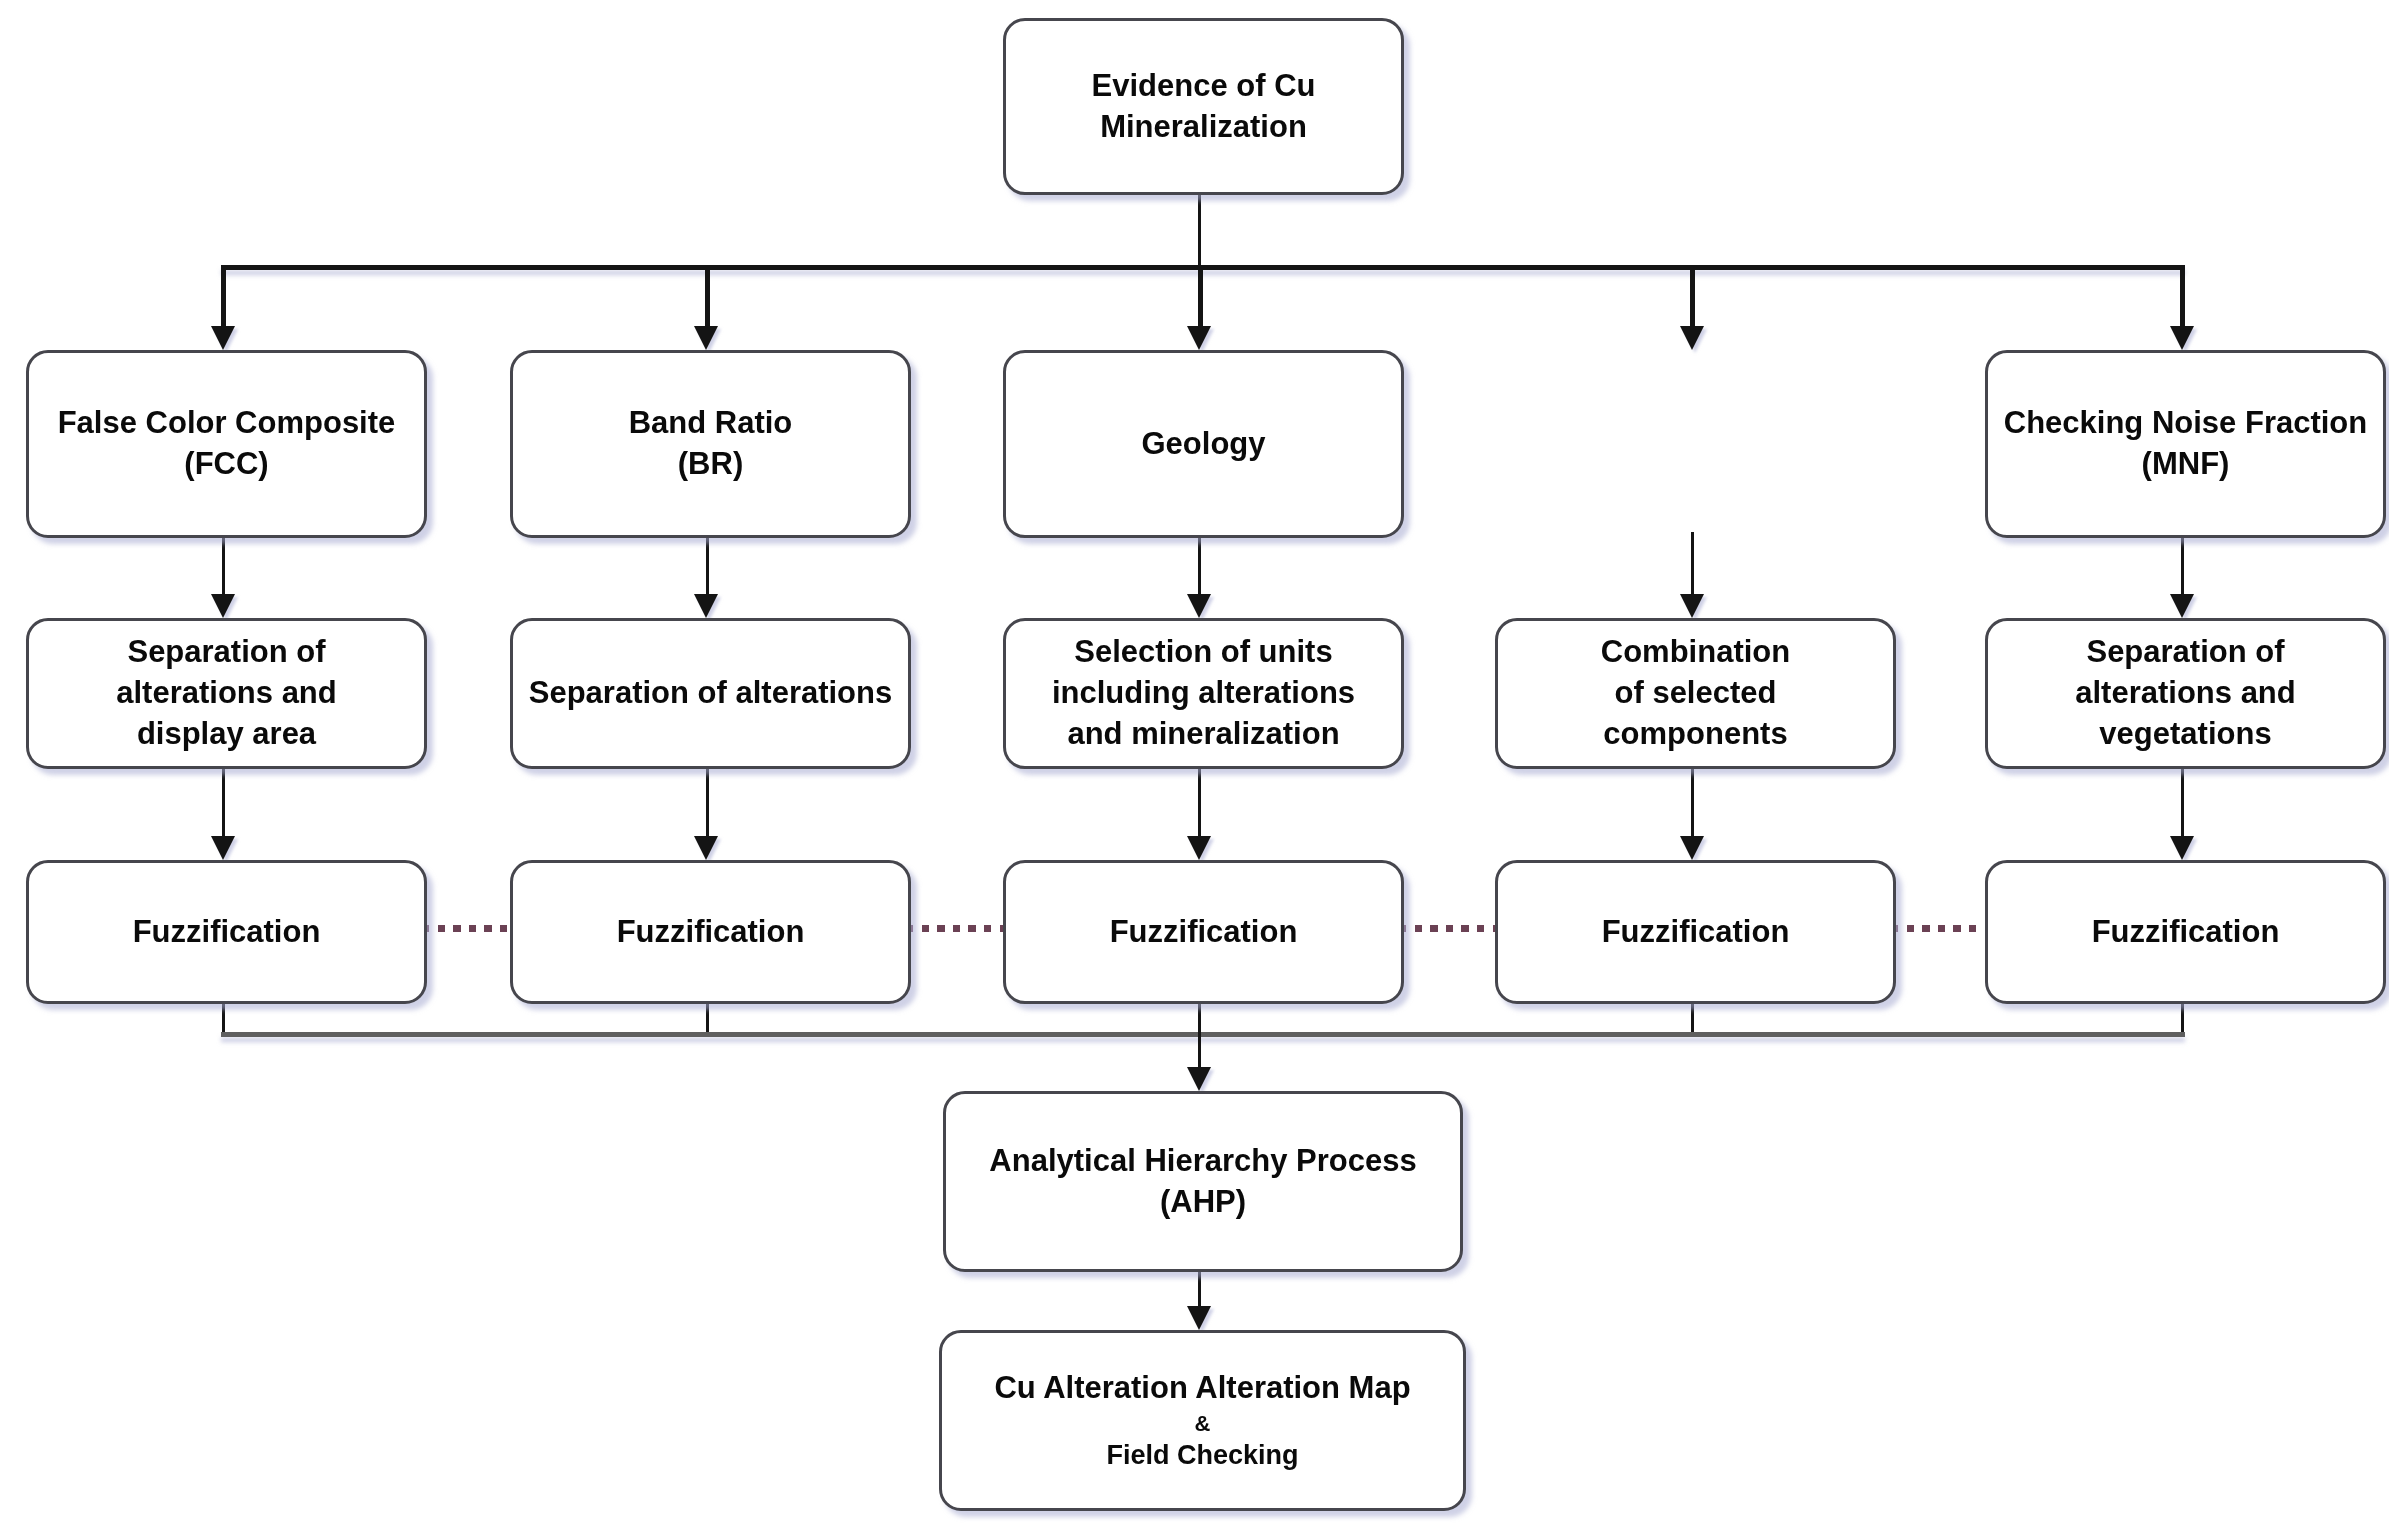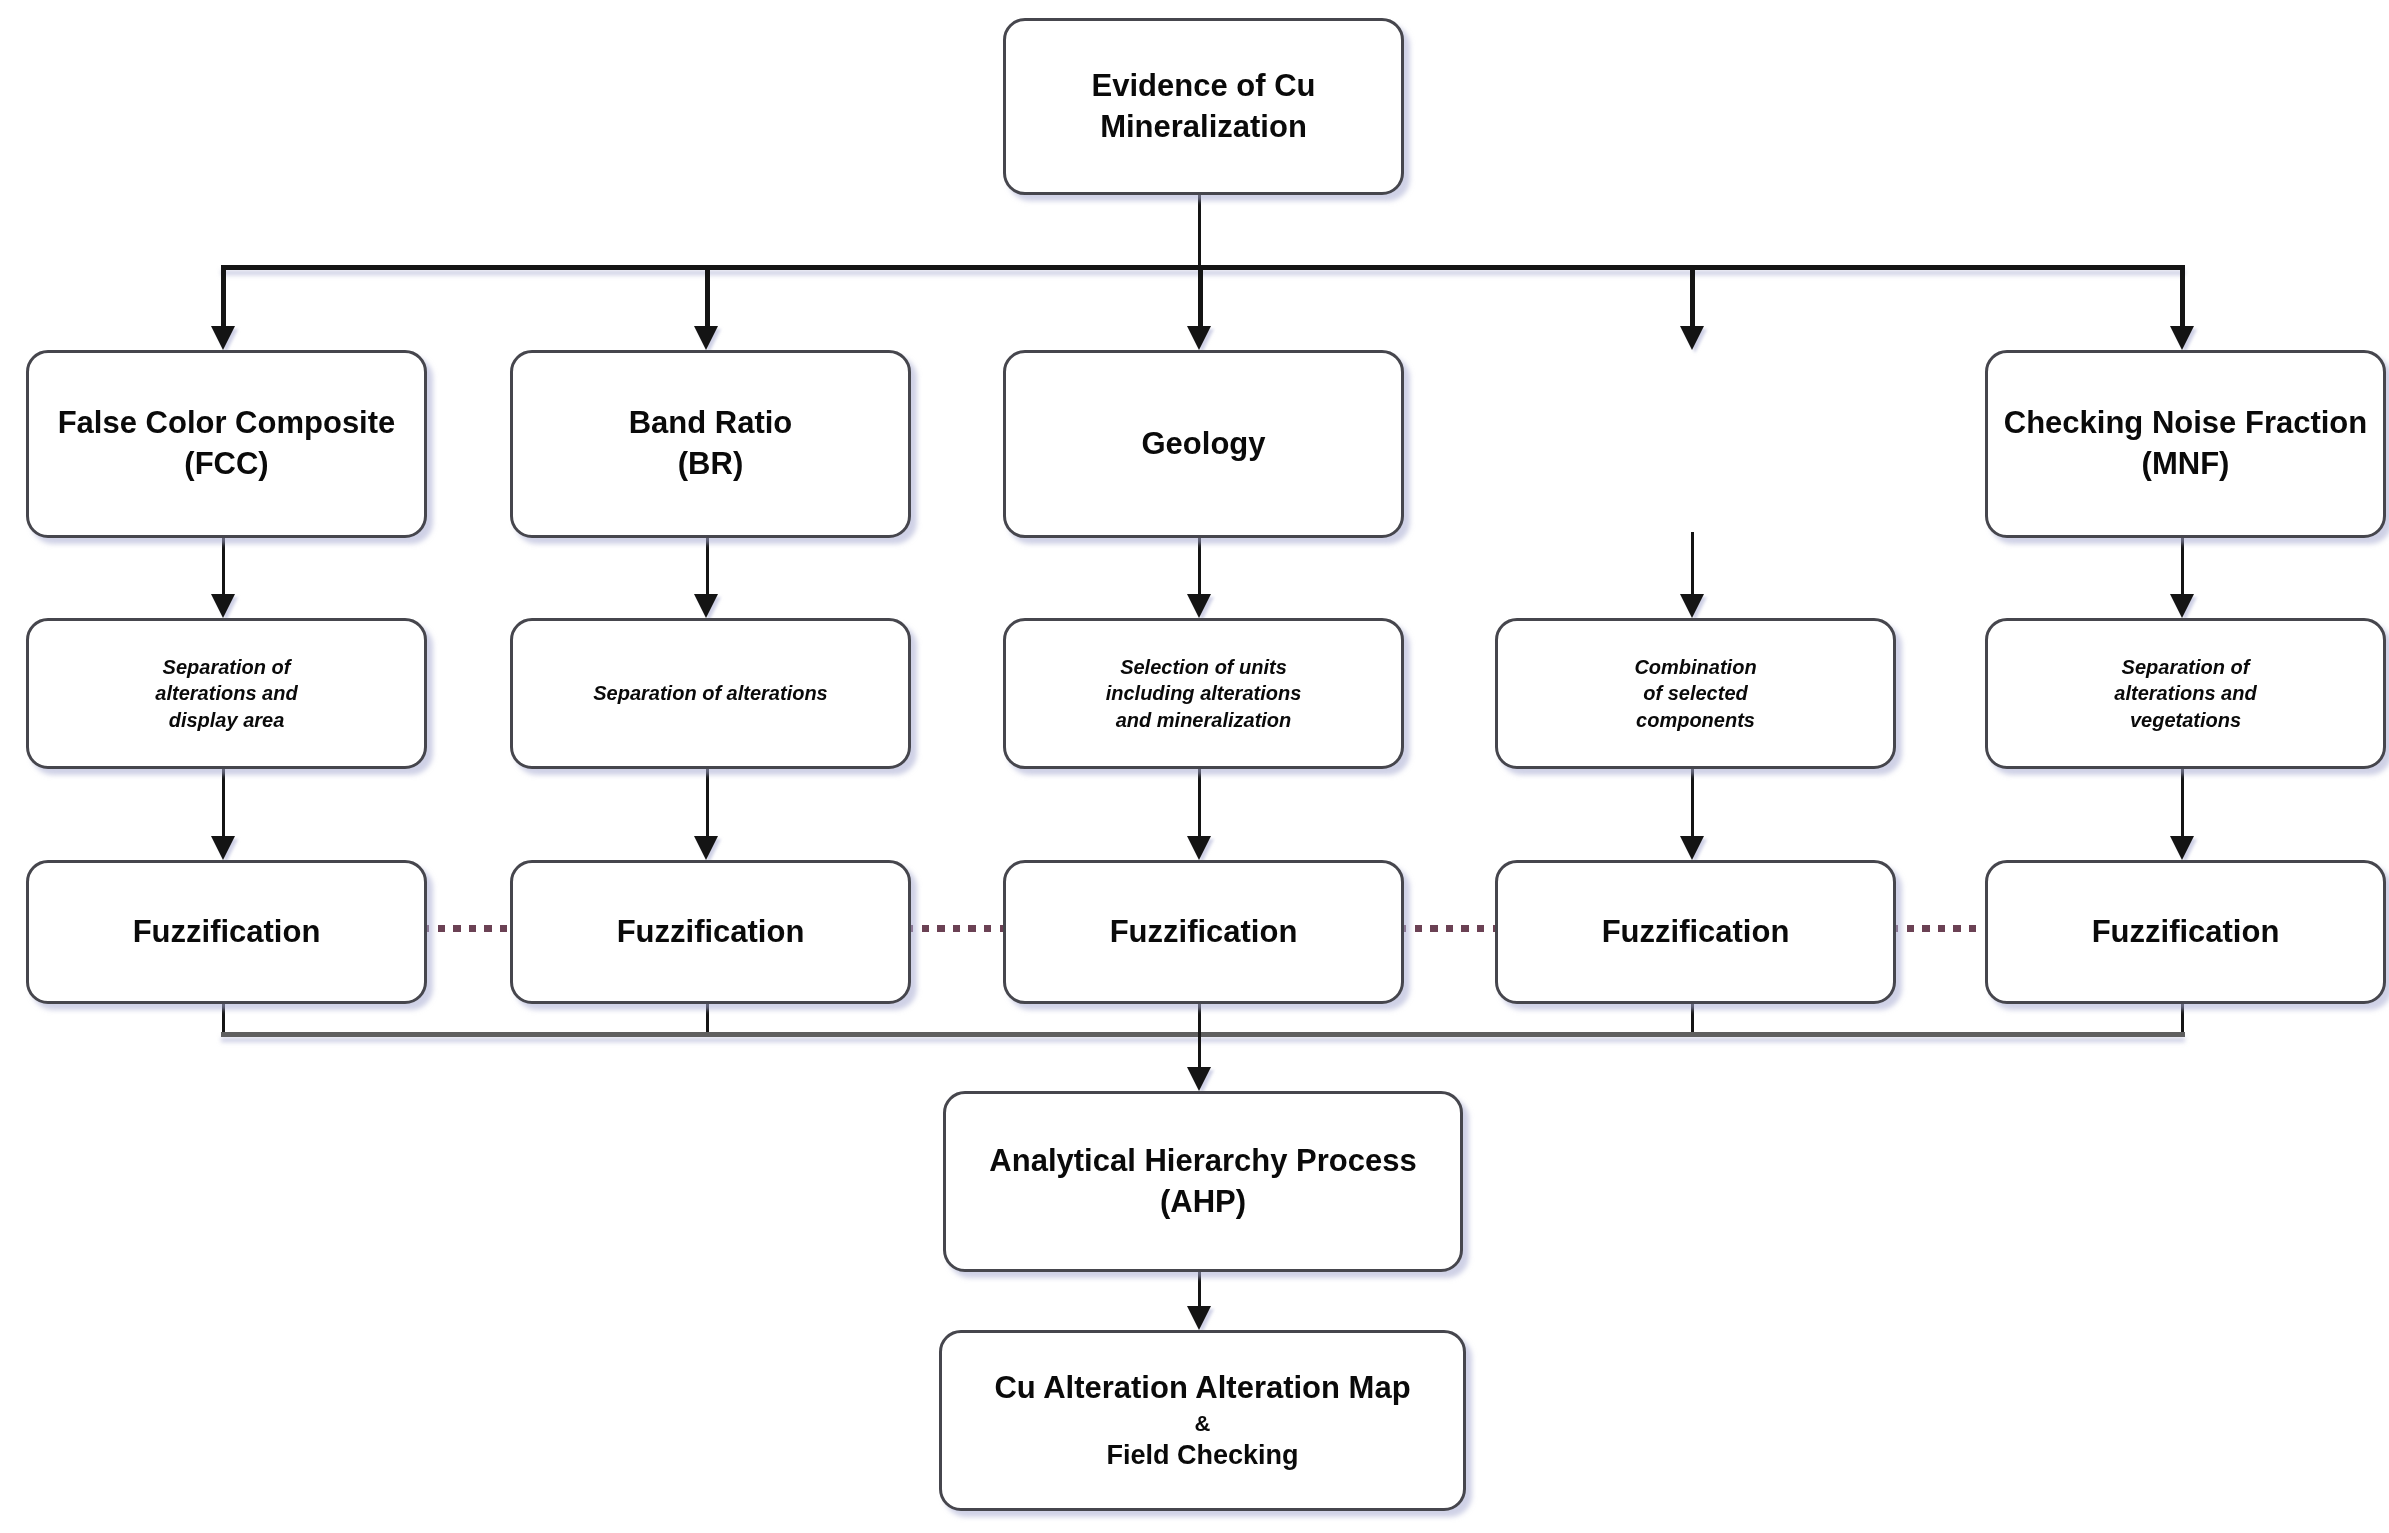--- a/index.html
+++ b/index.html
@@ -29,21 +29,21 @@
     box-shadow:5.2px 6px 5.2px var(--shadow);
     display:flex;
     flex-direction:column;
     align-items:center;
     justify-content:center;
     text-align:center;
     font-weight:bold;
     line-height:1.32;
   }
   .ln{display:block;white-space:nowrap;font-size:31px;}
-  .fs38 .ln{font-size:20px;font-style:italic;}
+  .fs38 .ln{font-size:31px;}
   .ln.sm{font-size:25px;}
   .ln.amp{font-size:22px;}
   .ln.sub{font-size:27px;text-align:center;}
   
   .shaft{position:absolute;width:3px;background:var(--line);}
   .shaft.thick{width:4.5px;}
   .head{
     position:absolute;width:0;height:0;
     border-left:12.7px solid transparent;
     border-right:12.7px solid transparent;

